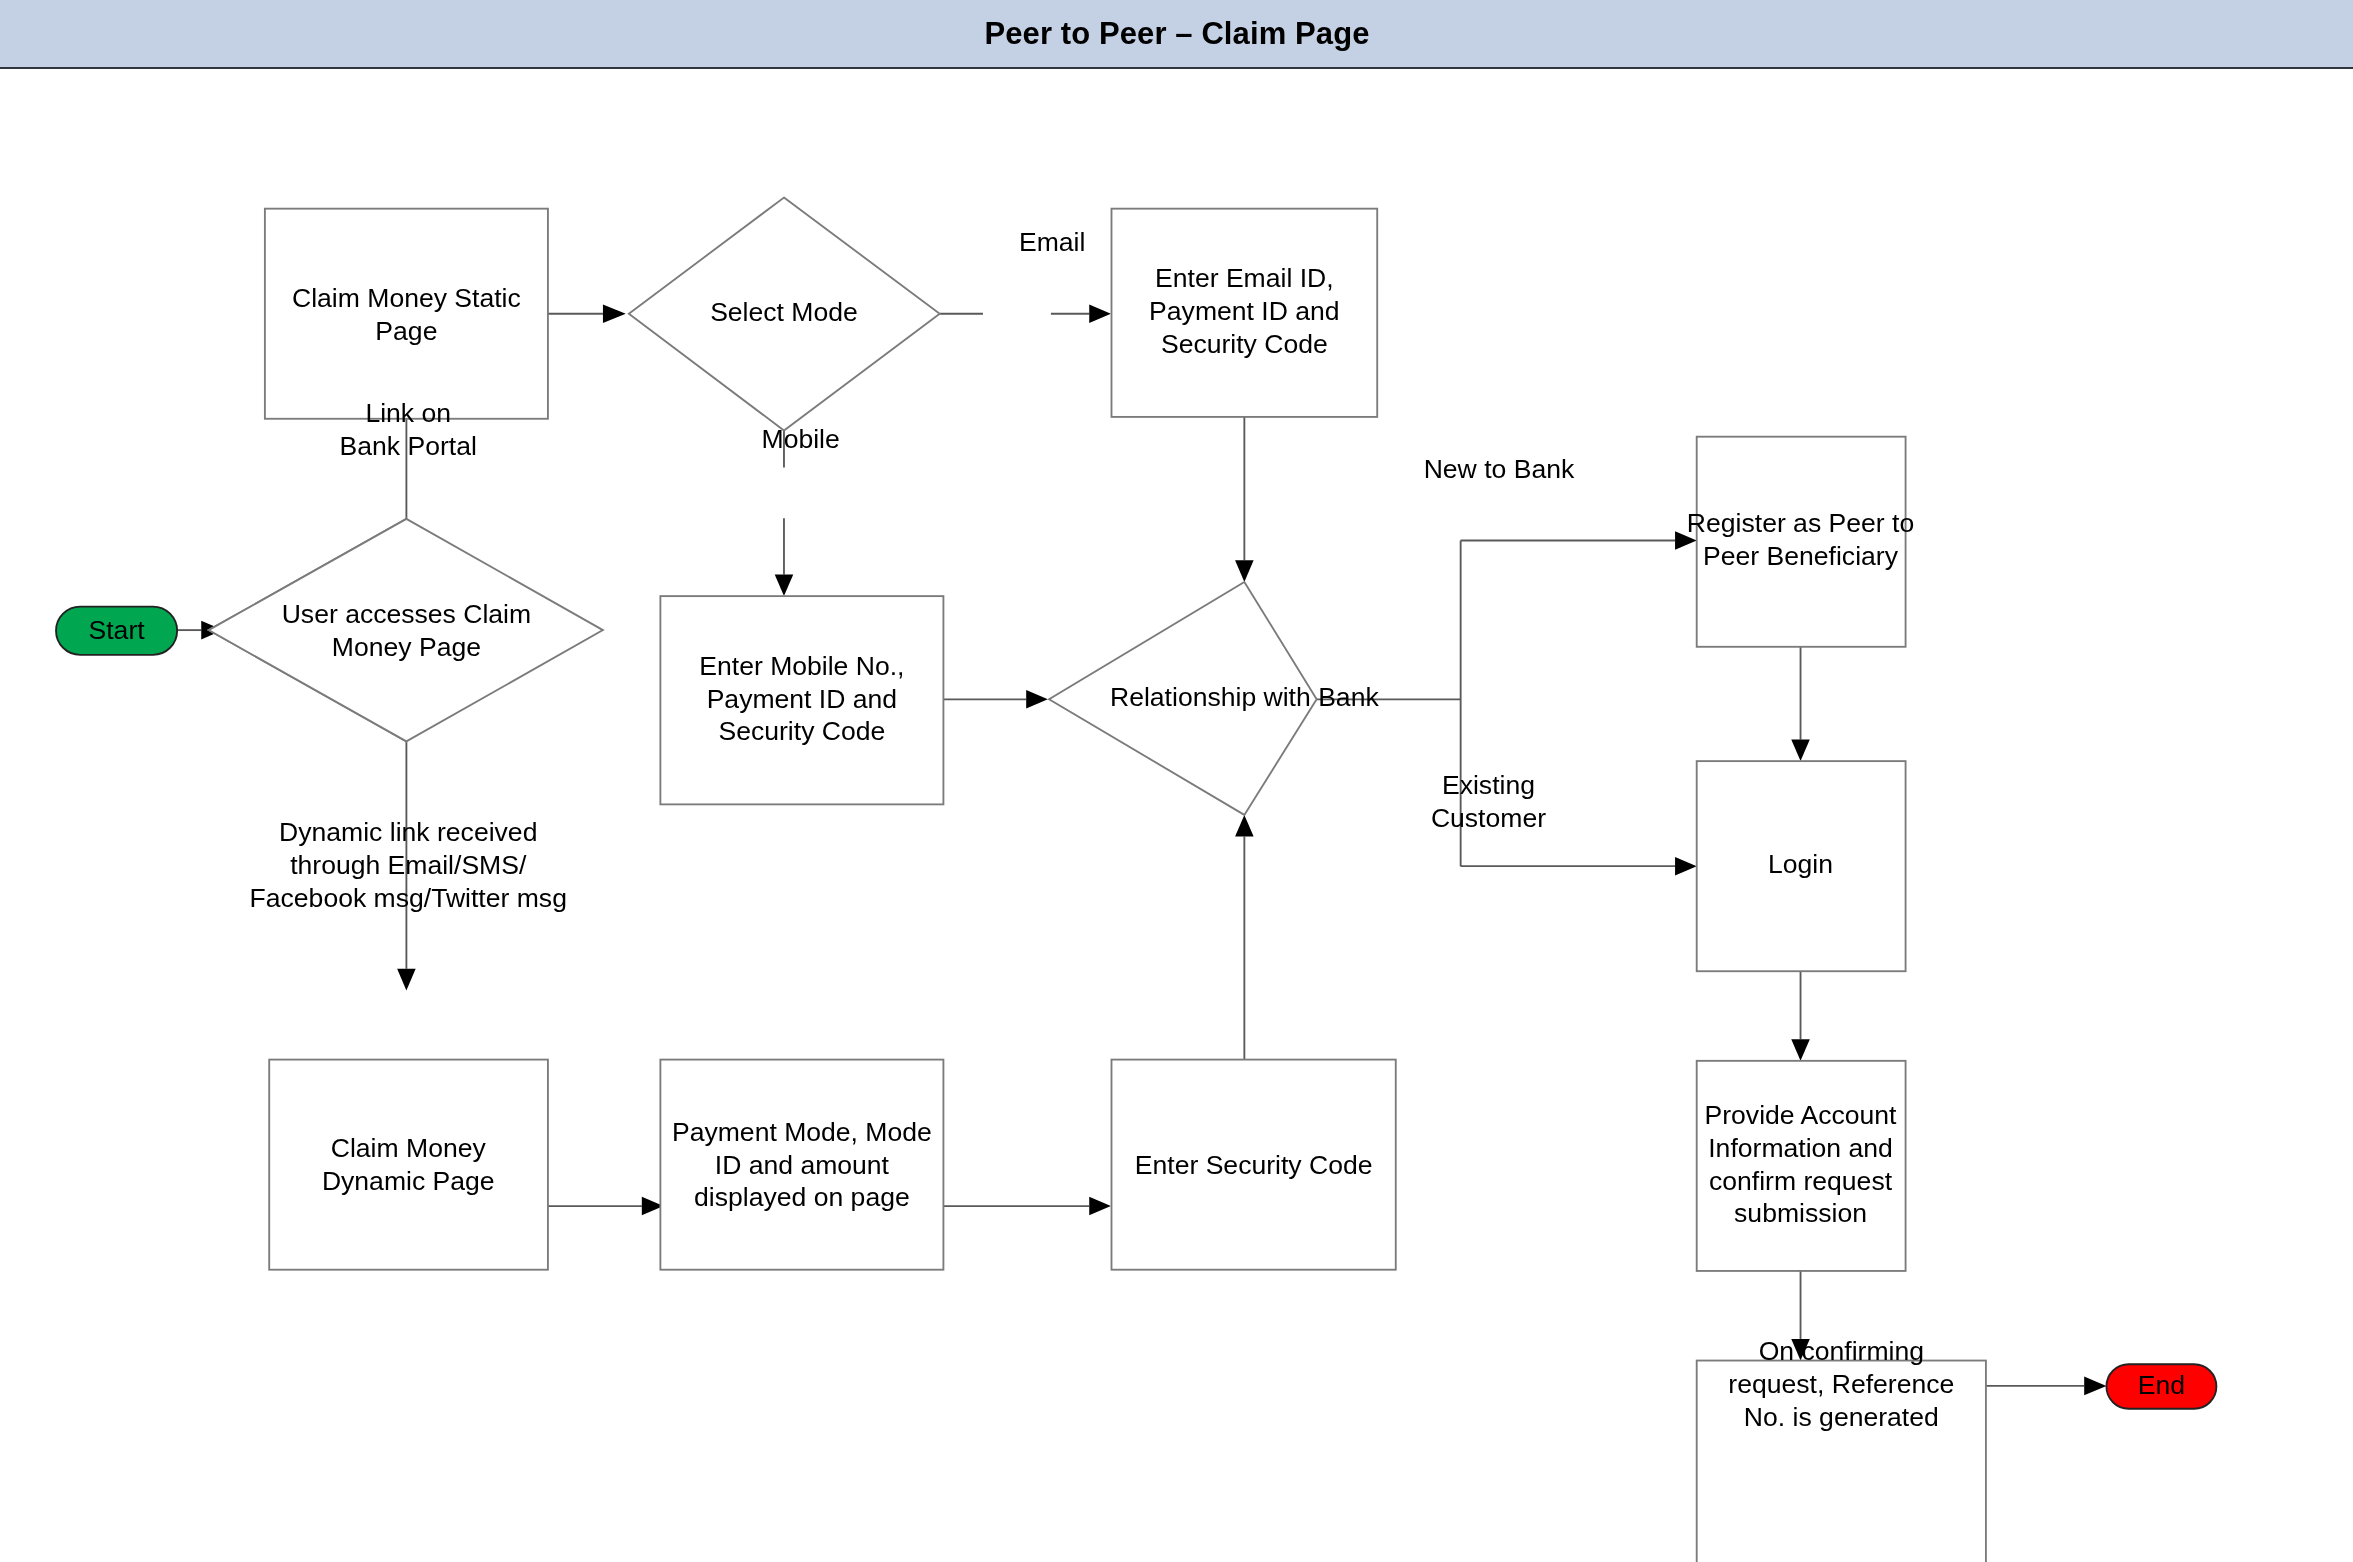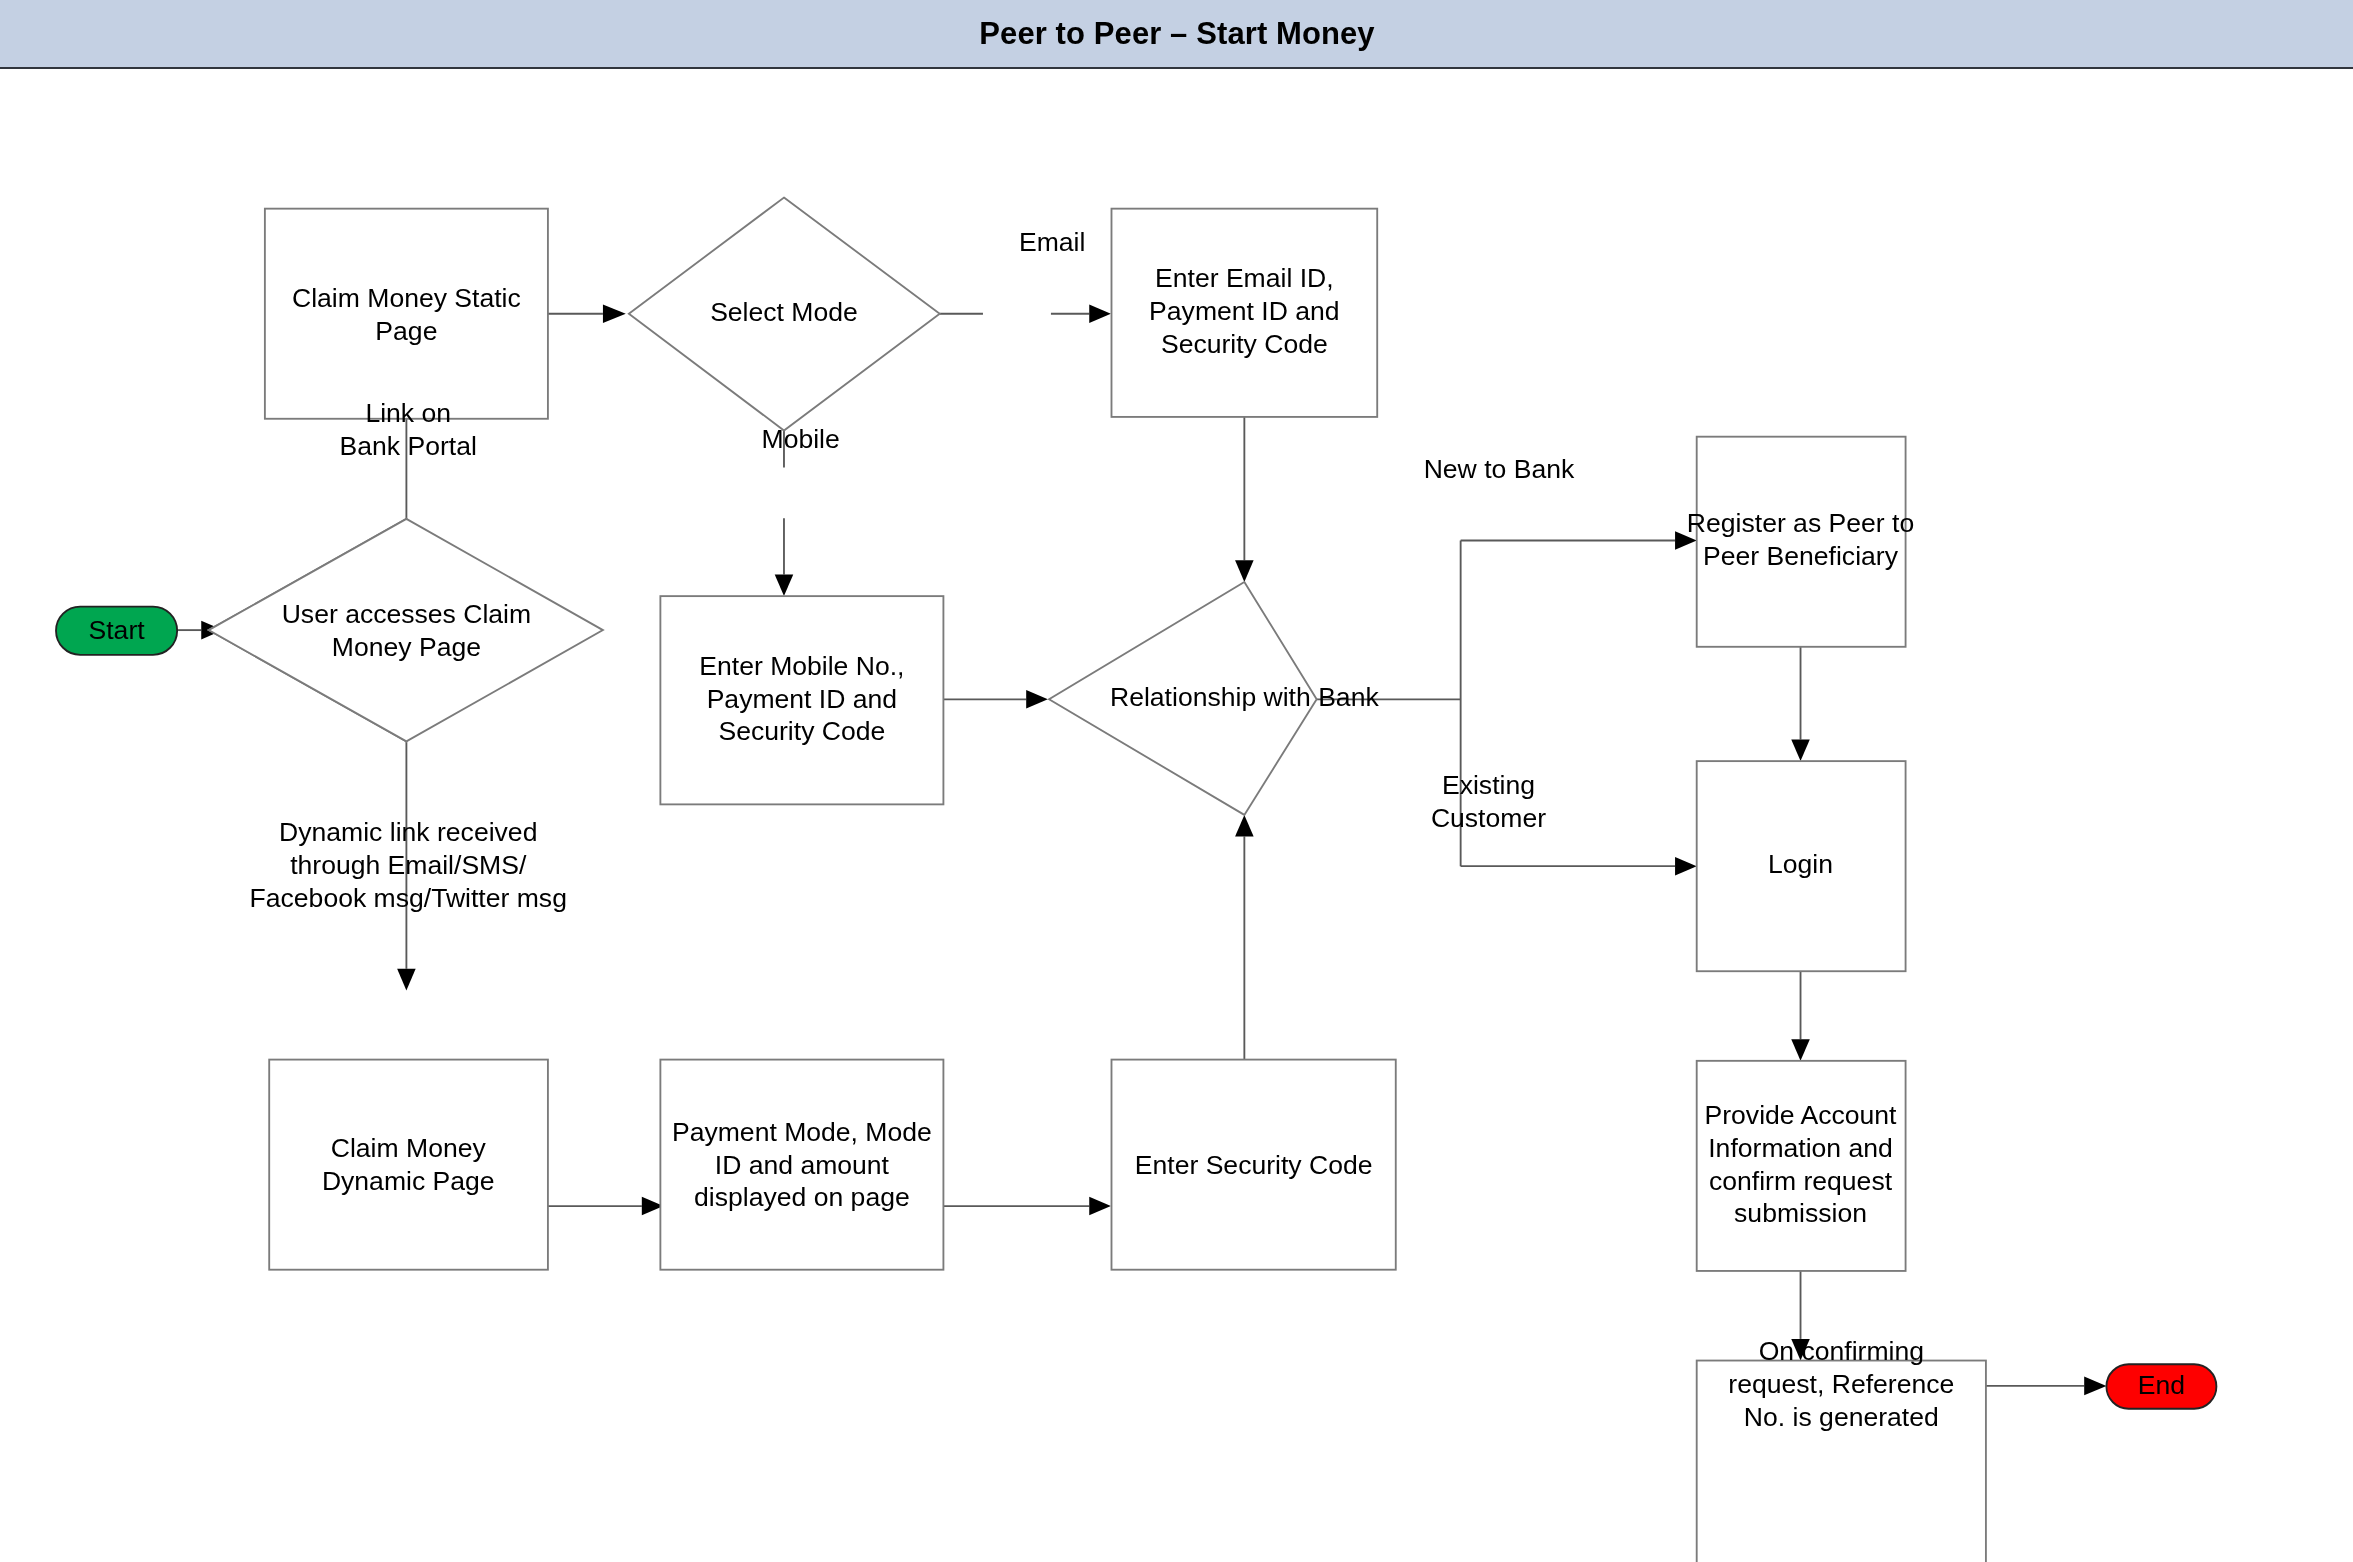--- a/index.html
+++ b/index.html
@@ -95,21 +95,21 @@
     fill: #000000;
     stroke: none;
   }
 </style>
 </head>
 <body>
 
 <div id="app">
 
   <div class="titlebar">
-    <span class="title-text">Peer to Peer – Start Money</span>
+    <span class="title-text">Peer to Peer – Claim Page</span>
   </div>
 
   <div class="canvas">
     <svg class="flow" viewBox="0 0 3808 2416">
 
       <g>
 
         <g>
           <path class="conn" d="M285,908 L325,908"></path>
           <polygon class="conn-head" points="325,893 360,908 325,923"></polygon>

